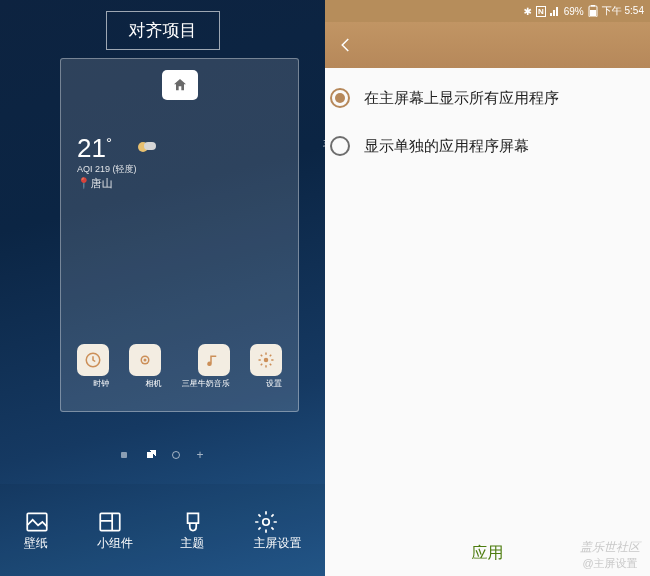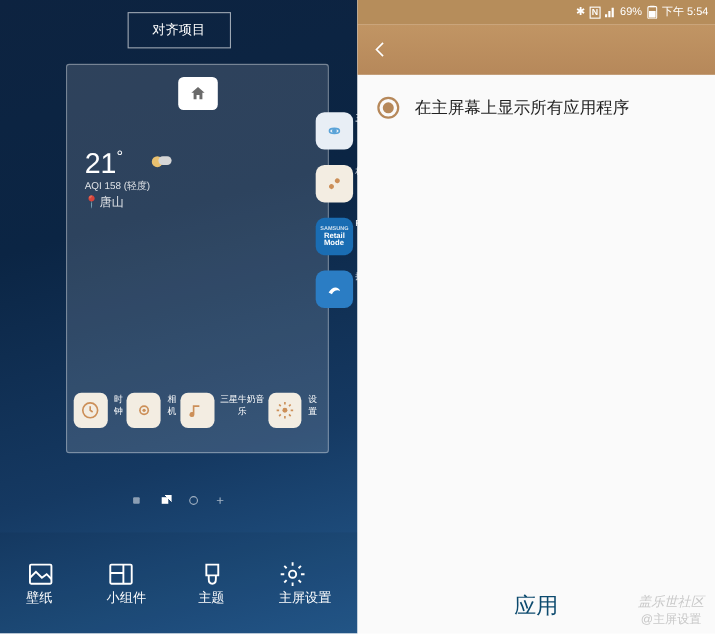--- a/index.html
+++ b/index.html
@@ -1,33 +1,33 @@
 <!DOCTYPE html>
 <html><head>
 <meta charset="utf-8">
 <style>
   *{margin:0;padding:0;box-sizing:border-box;font-family:-apple-system,"Segoe UI",Arial,sans-serif}
   body{width:650px;height:576px;background:#fff;display:flex;position:relative;overflow:hidden}
 
   
   .left{width:325px;height:576px;background:linear-gradient(165deg,#0d2340 0%,#0b2544 35%,#153962 70%,#245a8e 100%);position:relative;color:#fff}
-  .align-btn{position:absolute;top:11px;left:50%;transform:translateX(-50%);border:1px solid rgba(255,255,255,.6);padding:7px 22px;font-size:12px;background:transparent;color:#fff}
+  .align-btn{position:absolute;top:11px;left:50%;transform:translateX(-50%);border:1px solid rgba(255,255,255,.6);padding:7px 22px;font-size:17px;background:transparent;color:#fff}
   .preview-frame{position:absolute;top:58px;left:60px;width:239px;height:354px;background:rgba(255,255,255,.14);border:1px solid rgba(255,255,255,.35);border-radius:3px}
   .home-chip{position:absolute;top:11px;left:50%;transform:translateX(-50%);width:36px;height:30px;background:#fff;border-radius:5px;display:flex;align-items:center;justify-content:center}
   .home-chip svg{width:16px;height:16px;fill:#6a6a6a}
   .weather{position:absolute;top:76px;left:16px;color:#fff;font-size:11px}
   .weather .temp{font-size:26px;font-weight:300;line-height:1}
   .weather .temp .deg{font-size:15px;vertical-align:top}
   .weather .aqi{font-size:9px;opacity:.85;margin-top:2px}
   .weather .loc{font-size:11px;opacity:.85}
   .sun{position:absolute;top:80px;left:74px;width:16px;height:16px}
   .sun::before{content:"";position:absolute;inset:3px;border-radius:50%;background:#e8c06f}
   .sun::after{content:"";position:absolute;left:9px;top:3px;width:12px;height:8px;background:#d6d6d6;border-radius:8px}
   .dock-row{position:absolute;bottom:22px;left:0;right:0;display:flex;justify-content:space-around;padding:0 6px}
-  .app-ic{display:flex;flex-direction:row;align-items:flex-start;gap:2px}
+  .app-ic{display:flex;flex-direction:column;align-items:flex-end;gap:2px}
   .app-ic .tile{width:32px;height:32px;border-radius:7px;background:#f3ede2;display:flex;align-items:center;justify-content:center}
   .app-ic .lbl{font-size:8px;color:#fff;text-align:center}
   .side-strip{position:absolute;top:102px;right:-46px;display:flex;flex-direction:column;gap:14px}
   .side-strip .app-ic .tile{width:34px;height:34px;border-radius:8px}
 
   .pager{position:absolute;left:0;right:0;bottom:114px;display:flex;justify-content:center;align-items:center;gap:16px;color:#fff;font-size:12px}
   .pager .house{width:13px;height:11px;background:linear-gradient(#fff,#fff) center/6px 6px no-repeat,conic-gradient(from 45deg at 50% 0,#fff 0 90deg,transparent 0) top/13px 7px no-repeat}
   .pager .dot{width:6px;height:6px;background:rgba(255,255,255,.5);border-radius:1px}
   .pager .ring{width:8px;height:8px;border:1px solid rgba(255,255,255,.6);border-radius:50%}
   .pager .plus{font-size:12px;opacity:.6}
@@ -38,25 +38,25 @@
   .bot-item .txt{font-size:12px}
 
   
   .right{width:325px;height:576px;background:#fafafa;position:relative;color:#222}
   .status-bar{height:22px;background:#b68d5b;display:flex;align-items:center;justify-content:flex-end;gap:4px;padding:0 6px;color:#fff;font-size:10px}
   .status-bar .ic{display:inline-flex;align-items:center}
   .title-bar{height:46px;background:linear-gradient(#c19564,#b6885a);display:flex;align-items:center;gap:14px;padding:0 12px;color:#fff}
   .title-bar .back{width:18px;height:18px}
   .title-bar .ttl{font-size:16px;font-weight:500}
   .options{padding:6px 0}
-  .radio-row{display:flex;align-items:center;gap:14px;padding:14px 18px;font-size:15px;color:#222}
+  .radio-row{display:flex;align-items:center;gap:14px;padding:14px 5px;font-size:15px;color:#222}
   .radio{width:20px;height:20px;border:2px solid #6d6d6d;border-radius:50%;flex:none;position:relative}
   .radio.sel{border-color:#b6885a}
   .radio.sel::after{content:"";position:absolute;inset:3px;border-radius:50%;background:#b6885a}
-  .footer-btn{position:absolute;bottom:12px;left:0;right:0;text-align:center;font-size:20px;color:#0c4a6e}
+  .footer-btn{position:absolute;bottom:12px;left:0;right:0;text-align:center;font-size:16px;color:#4d7c0f}
 
   
   .wm{position:absolute;right:10px;bottom:6px;text-align:center;font-size:12px;color:#c8c8c8;font-style:italic;line-height:1.3;pointer-events:none}
   .wm .l2{font-style:normal;font-size:11px}
 
   
   .svg-i{width:18px;height:18px;fill:#cc8f58}
 </style>
 </head>
 <body>
@@ -66,21 +66,21 @@
 
   <div class="preview-frame">
     <div class="home-chip">
       <svg viewBox="0 0 24 24">
           <path d="M12 3l9 8h-3v9h-4v-6h-4v6H6v-9H3z"></path>
         </svg>
     </div>
 
     <div class="weather">
       <div class="temp"><span>21</span><span class="deg">°</span></div>
-      <div class="aqi">AQI 158 (轻度)</div>
+      <div class="aqi">AQI 219 (轻度)</div>
       <div class="loc"><span>📍</span><span>唐山</span></div>
     </div>
     <div class="sun"></div>
 
     <div class="dock-row">
       <div class="app-ic">
         <div class="tile">
             <svg class="svg-i" viewBox="0 0 24 24">
               <circle cx="12" cy="12" r="9" fill="none" stroke="#cc8f58" stroke-width="2"></circle>
               <path d="M12 7v5l3 2" stroke="#cc8f58" stroke-width="2" fill="none"></path>
@@ -212,20 +212,24 @@
     <svg class="back" viewBox="0 0 24 24">
         <path d="M15 4l-8 8 8 8" fill="none" stroke="#fff" stroke-width="2"></path>
       </svg>
   </div>
 
   <div class="options">
     <div class="radio-row">
       <span class="radio sel"></span>
       <span>在主屏幕上显示所有应用程序</span>
     </div>
+    <div class="radio-row">
+      <span class="radio"></span>
+      <span>显示单独的应用程序屏幕</span>
+    </div>
   </div>
 
   <div class="footer-btn">应用</div>
 </div>
 
 <div class="wm">
   <div>盖乐世社区</div>
   <div class="l2">@主屏设置</div>
 </div>
 

